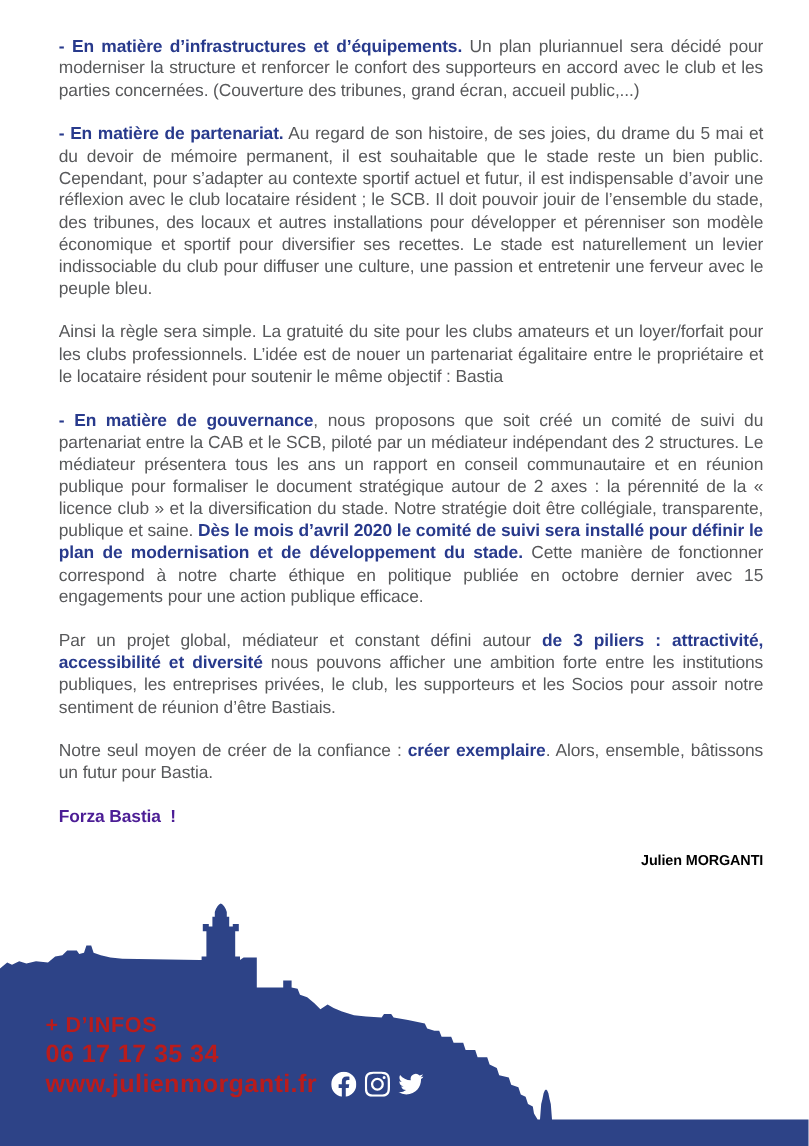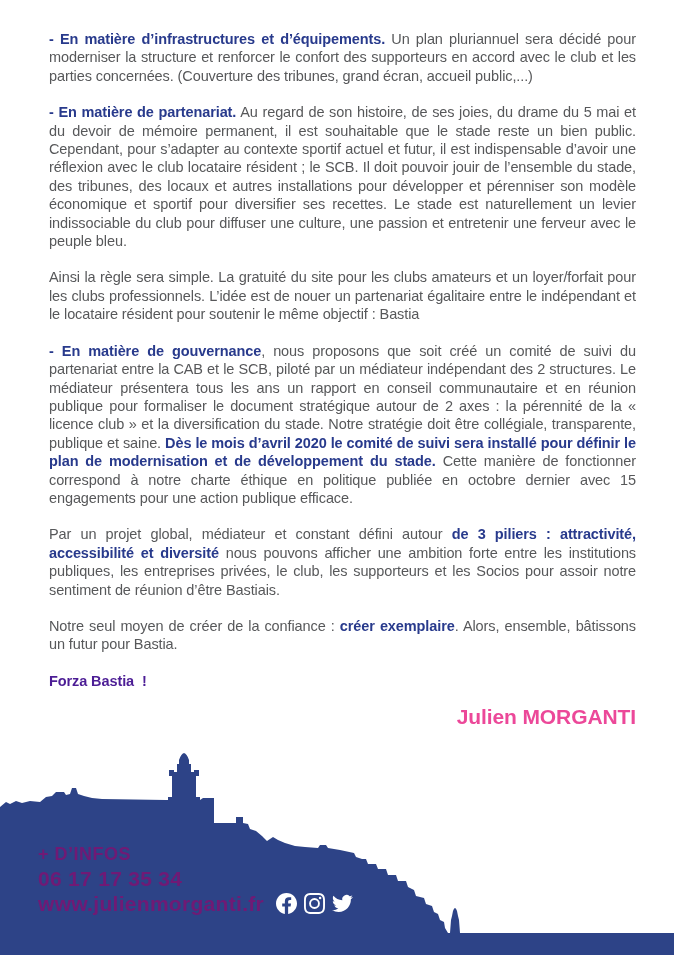--- a/index.html
+++ b/index.html
@@ -18,53 +18,53 @@
     color: #57585a;
     font-size: 14.5px;
     line-height: 18.4px;
     text-align: justify;
     letter-spacing: -0.1px;
     margin-left: 11px;
   }
   .doc p { margin: 0 0 18px 0; }
   .navy { color: #283a8c; font-weight: bold; }
   .forza { font-weight: bold; color: #4c1d95; white-space: pre-wrap; margin-top: 12px; }
-  .signature { text-align: right; font-weight: bold; color: #ec4899; margin-top: 24px; font-size: 21px; }
+  .signature { text-align: right; font-weight: bold; color: #000000; margin-top: 24px; font-size: 12px; }
 
   
   .footer {
     position: absolute;
     left: 0; top: 750px;
     width: 674px; height: 205px;
   }
   .footer svg.skyline { position: absolute; left: 0; top: 0; width: 674px; height: 205px; display: block; }
   .footer-text {
     position: absolute;
     left: 38px; top: 92px;
-    color: #701a75;
+    color: #b91c1c;
     font-weight: bold;
   }
   .footer-text .infos { font-size: 18px; line-height: 24px; letter-spacing: 0.5px; }
   .footer-text .row { font-size: 21px; line-height: 25px; letter-spacing: 0.3px; }
   .www-row { display: flex; align-items: center; }
   .social { display: flex; align-items: center; gap: 7px; margin-left: 12px; }
   .social svg { width: 21px; height: 21px; display: block; }
 </style>
 </head>
 <body>
 
 <div class="page">
 
   <div class="doc">
 
     <p><b class="navy">- En matière d’infrastructures et d’équipements.</b><span> Un plan pluriannuel sera décidé pour moderniser la structure et renforcer le confort des supporteurs en accord avec le club et les parties concernées. (Couverture des tribunes, grand écran, accueil public,...)</span></p>
 
     <p><b class="navy">- En matière de partenariat.</b><span> Au regard de son histoire, de ses joies, du drame du 5 mai et du devoir de mémoire permanent, il est souhaitable que le stade reste un bien public. Cependant, pour s’adapter au contexte sportif actuel et futur, il est indispensable d’avoir une réflexion avec le club locataire résident ; le SCB. Il doit pouvoir jouir de l’ensemble du stade, des tribunes, des locaux et autres installations pour développer et pérenniser son modèle économique et sportif pour diversifier ses recettes. Le stade est naturellement un levier indissociable du club pour diffuser une culture, une passion et entretenir une ferveur avec le peuple bleu.</span></p>
 
-    <p><span>Ainsi la règle sera simple. La gratuité du site pour les clubs amateurs et un loyer/forfait pour les clubs professionnels. L’idée est de nouer un partenariat égalitaire entre le indépendant et le locataire résident pour soutenir le même objectif : Bastia</span></p>
+    <p><span>Ainsi la règle sera simple. La gratuité du site pour les clubs amateurs et un loyer/forfait pour les clubs professionnels. L’idée est de nouer un partenariat égalitaire entre le propriétaire et le locataire résident pour soutenir le même objectif : Bastia</span></p>
 
     <p><b class="navy">- En matière de gouvernance</b><span>, nous proposons que soit créé un comité de suivi du partenariat entre la CAB et le SCB, piloté par un médiateur indépendant des 2 structures. Le médiateur présentera tous les ans un rapport en conseil communautaire et en réunion publique pour formaliser le document stratégique autour de 2 axes : la pérennité de la « licence club » et la diversification du stade. Notre stratégie doit être collégiale, transparente, publique et saine. </span><b class="navy">Dès le mois d’avril 2020 le comité de suivi sera installé pour définir le plan de modernisation et de développement du stade.</b><span> Cette manière de fonctionner correspond à notre charte éthique en politique publiée en octobre dernier avec 15 engagements pour une action publique efficace.</span></p>
 
     <p><span>Par un projet global, médiateur et constant défini autour </span><b class="navy">de 3 piliers : attractivité, accessibilité et diversité</b><span> nous pouvons afficher une ambition forte entre les institutions publiques, les entreprises privées, le club, les supporteurs et les Socios pour assoir notre sentiment de réunion d’être Bastiais.</span></p>
 
     <p><span>Notre seul moyen de créer de la confiance : </span><b class="navy">créer exemplaire</b><span>. Alors, ensemble, bâtissons un futur pour Bastia.</span></p>
 
     <p class="forza">Forza Bastia  !</p>
 
     <p class="signature">Julien MORGANTI</p>

